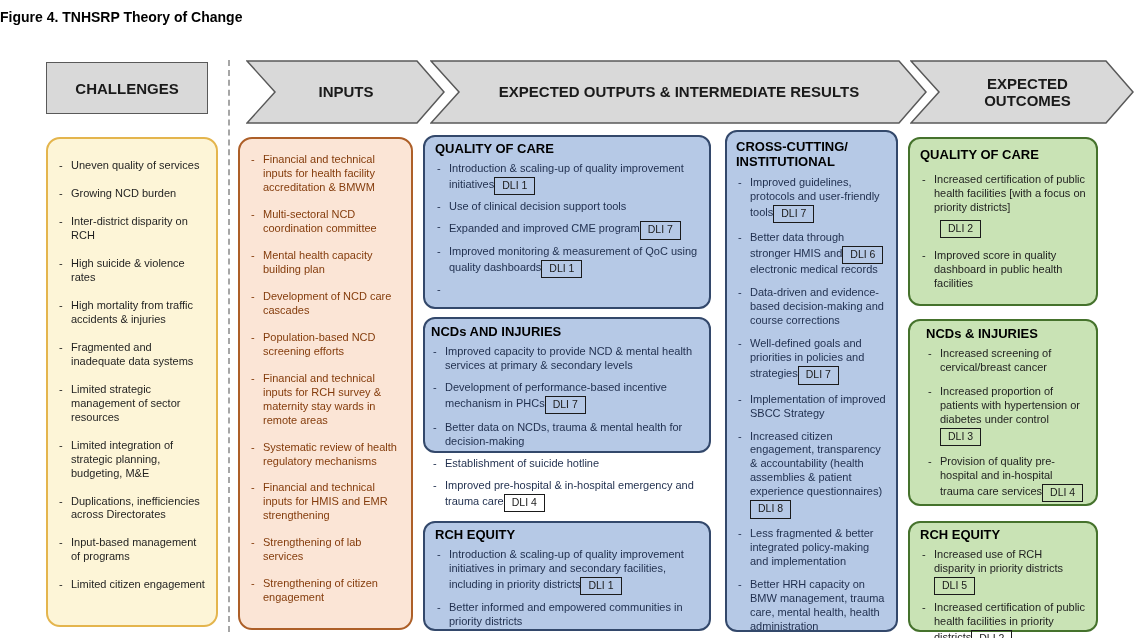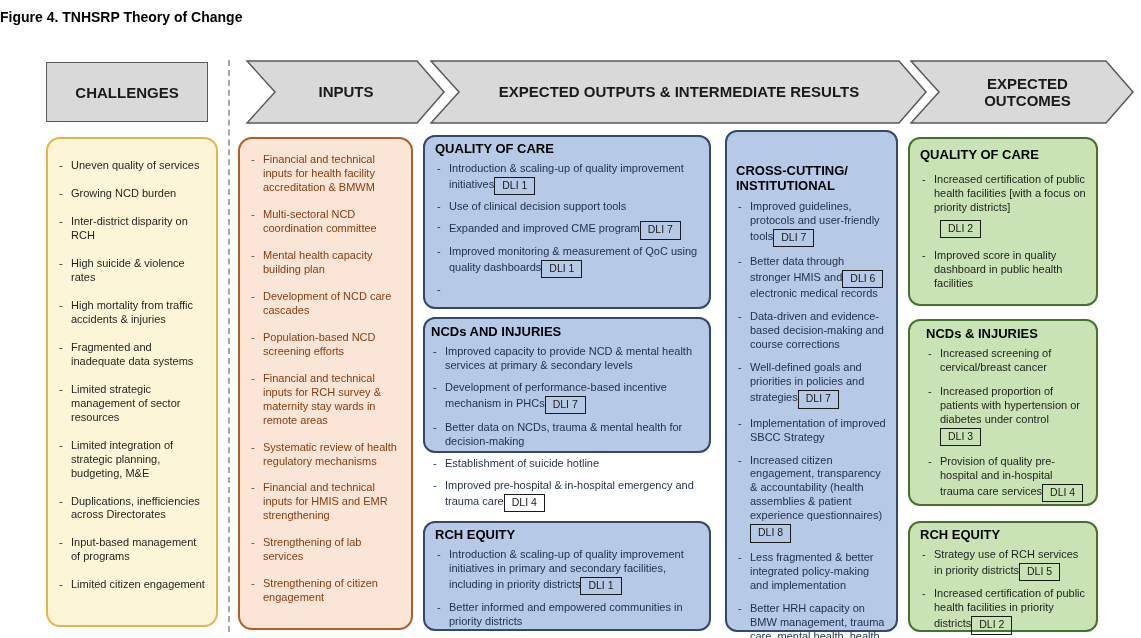--- a/index.html
+++ b/index.html
@@ -12,21 +12,21 @@
   }
   *{box-sizing:border-box; margin:0; padding:0;}
   html,body{background:#ffffff;}
   body{font-family:"Liberation Sans","DejaVu Sans",sans-serif;}
   #stage{position:relative; width:1141px; height:638px; background:#ffffff; overflow:hidden;}
 
   .figure-title{position:absolute; top:9px; left:0; width:100%; text-align:left;
     font-size:14px; font-weight:bold; color:#000;}
 
   
-  .header-rect{position:absolute; left:46px; top:62px; width:162px; height:60px;
+  .header-rect{position:absolute; left:46px; top:62px; width:162px; height:52px;
     background:var(--header_fill); border:1.5px solid var(--header_border);
     display:flex; align-items:center; justify-content:center;
     font-size:15px; font-weight:bold; color:#1a1a1a;}
   .arrow{position:absolute;}
   .arrow svg{position:absolute; left:0; top:0;}
   .arrow polygon{fill:var(--header_fill); stroke:var(--header_border); stroke-width:1.5;}
   .arrow-label{position:absolute; inset:0; display:flex; align-items:center; justify-content:center;
     font-size:15px; font-weight:bold; color:#1a1a1a; text-align:center; line-height:1.15;}
   .arrow-label.narrow{left:40px; right:30px;}
 
@@ -49,21 +49,21 @@
   .panel--blue{background:var(--blue_fill); border:2px solid var(--blue_border); color:var(--blue_text);}
   .pos-out-qoc{left:423px; top:135px; width:288px; height:174px; padding:5px 10px 4px 10px;}
   .pos-out-ncd{left:423px; top:317px; width:288px; height:136px; padding:6px 10px 4px 6px;}
   .pos-out-rch{left:423px; top:521px; width:288px; height:110px; padding:5px 10px 4px 10px;}
   .pos-out-qoc .item{margin-bottom:6px;}
   .pos-out-ncd .item{margin-bottom:8px;}
   .pos-out-rch .item{margin-bottom:7px;}
 
   .pos-cross{left:725px; top:130px; width:173px; height:502px; padding:8px 9px 4px 9px;}
   .pos-cross .item{margin-bottom:9px;}
-  .pos-cross .panel-title{margin-bottom:6px;margin-top:24px;}
+  .pos-cross .panel-title{margin-bottom:6px;}
 
   .panel--green{background:var(--green_fill); border:2px solid var(--green_border); color:#1f1f1f;}
   .pos-oc-qoc{left:908px; top:137px; width:190px; height:169px; padding:9px 10px 4px 10px;}
   .pos-oc-ncd{left:908px; top:319px; width:190px; height:187px; padding:6px 10px 4px 16px;}
   .pos-oc-rch{left:908px; top:521px; width:190px; height:111px; padding:5px 10px 4px 10px;}
   .pos-oc-qoc .item{margin-bottom:12px;}
   .pos-oc-qoc .panel-title{margin-bottom:10px;}
   .pos-oc-ncd .item{margin-bottom:10px;}
   .pos-oc-rch .item{margin-bottom:7px;}
 
@@ -327,21 +327,21 @@
   <div class="item">
     <span class="dash">-</span><span class="txt">Provision of quality pre-hospital and in-hospital trauma care services</span><span class="dli">DLI 4</span> 
   </div>
 </div>
   </div>
 
   <div class="panel panel--green pos-oc-rch">
     <div class="panel-title">RCH EQUITY</div>
     <div class="items">
   <div class="item">
-    <span class="dash">-</span><span class="txt">Strategy use of RCH services in priority districts</span><span class="dli">DLI 5</span> 
+    <span class="dash">-</span><span class="txt">Increased use of RCH disparity in priority districts</span><span class="dli">DLI 5</span> 
   </div>
 
   <div class="item">
     <span class="dash">-</span><span class="txt">Increased certification of public health facilities in priority districts</span><span class="dli">DLI 2</span> 
   </div>
 </div>
   </div>
 
 </div>
 

